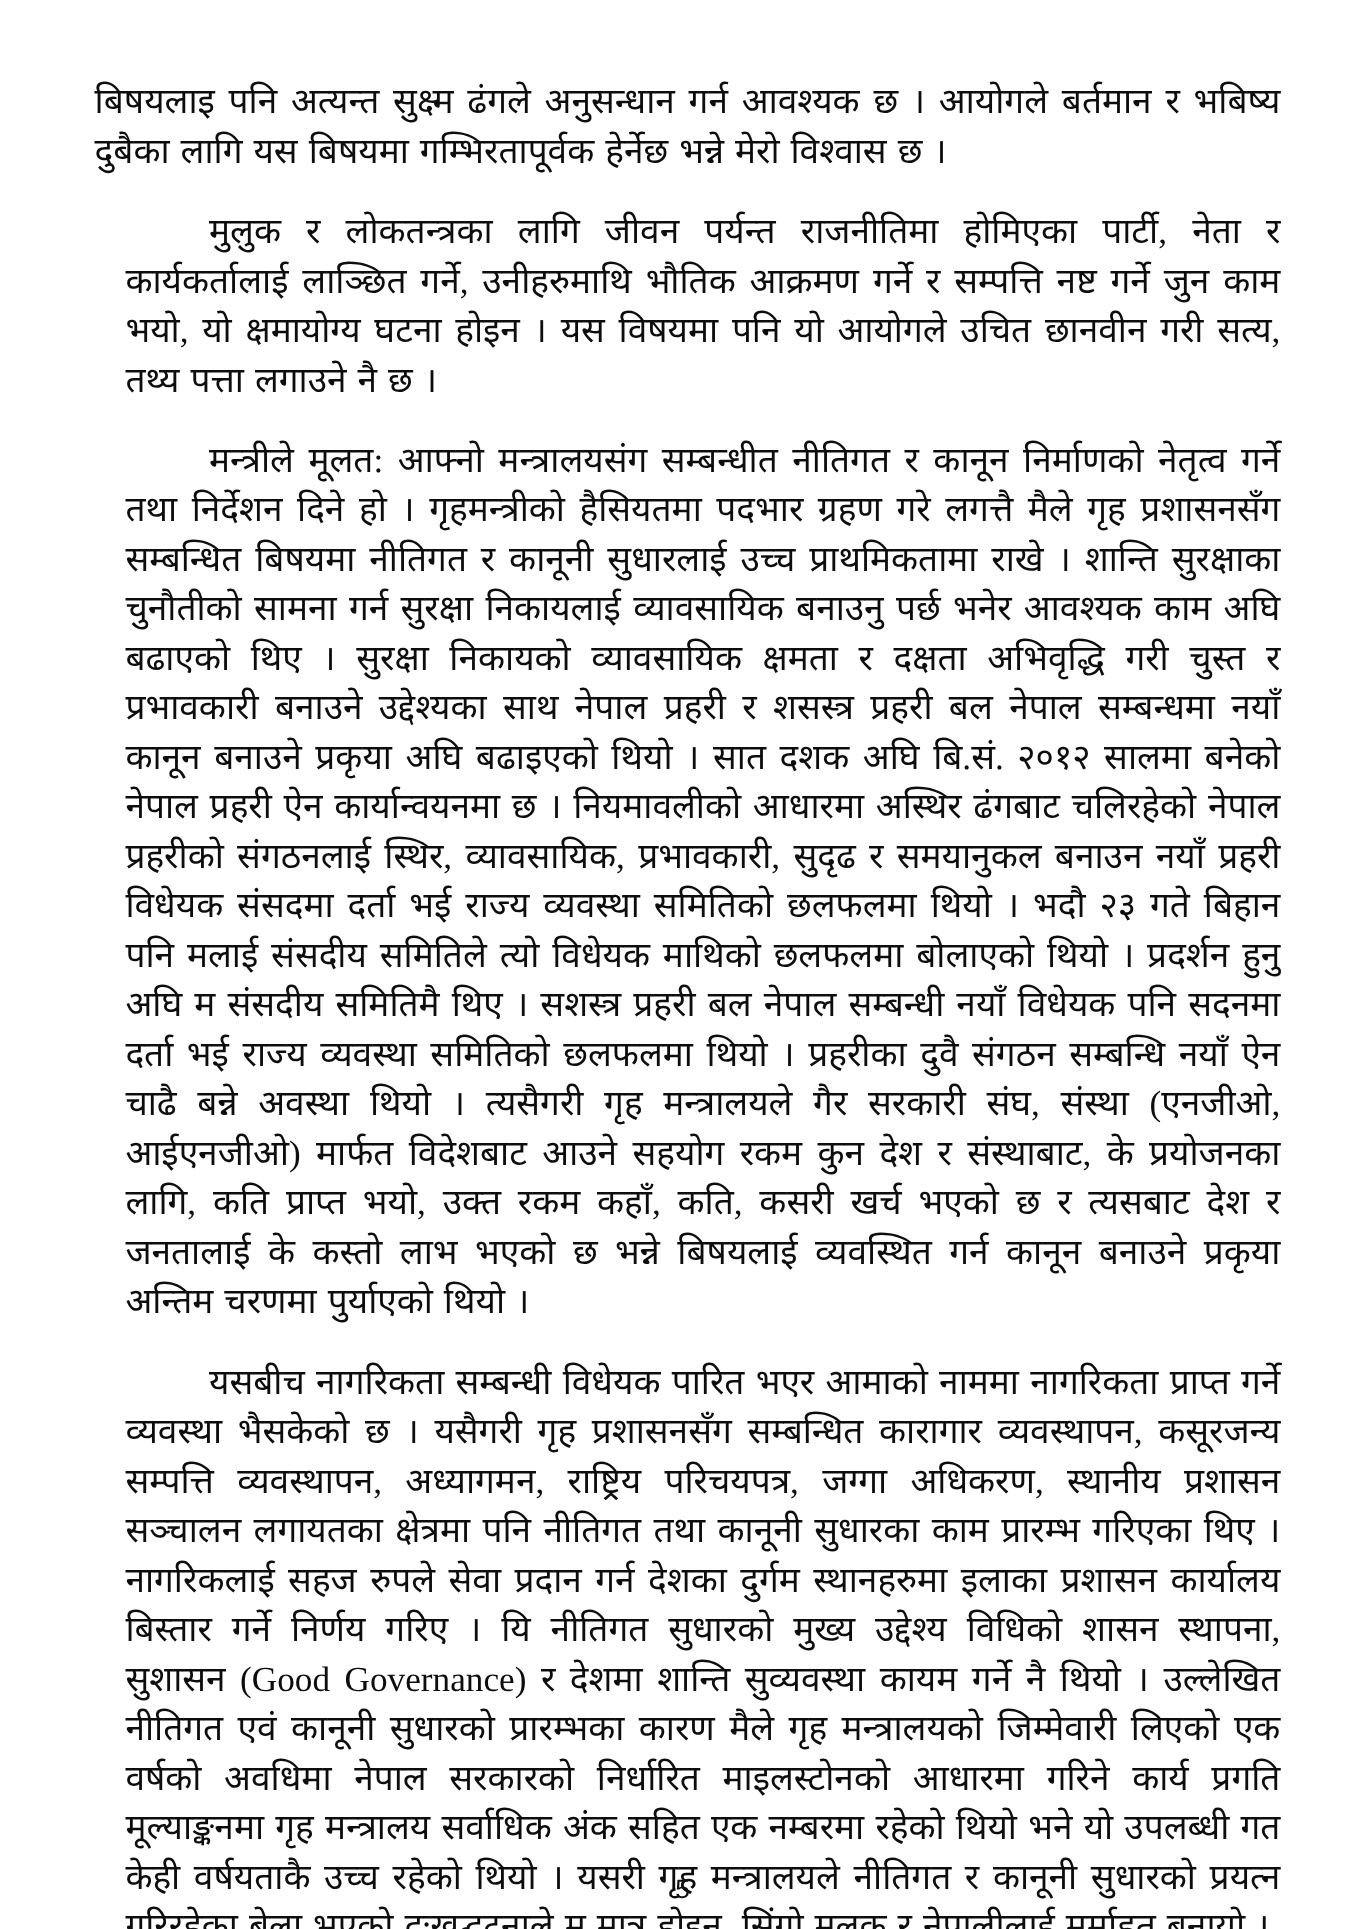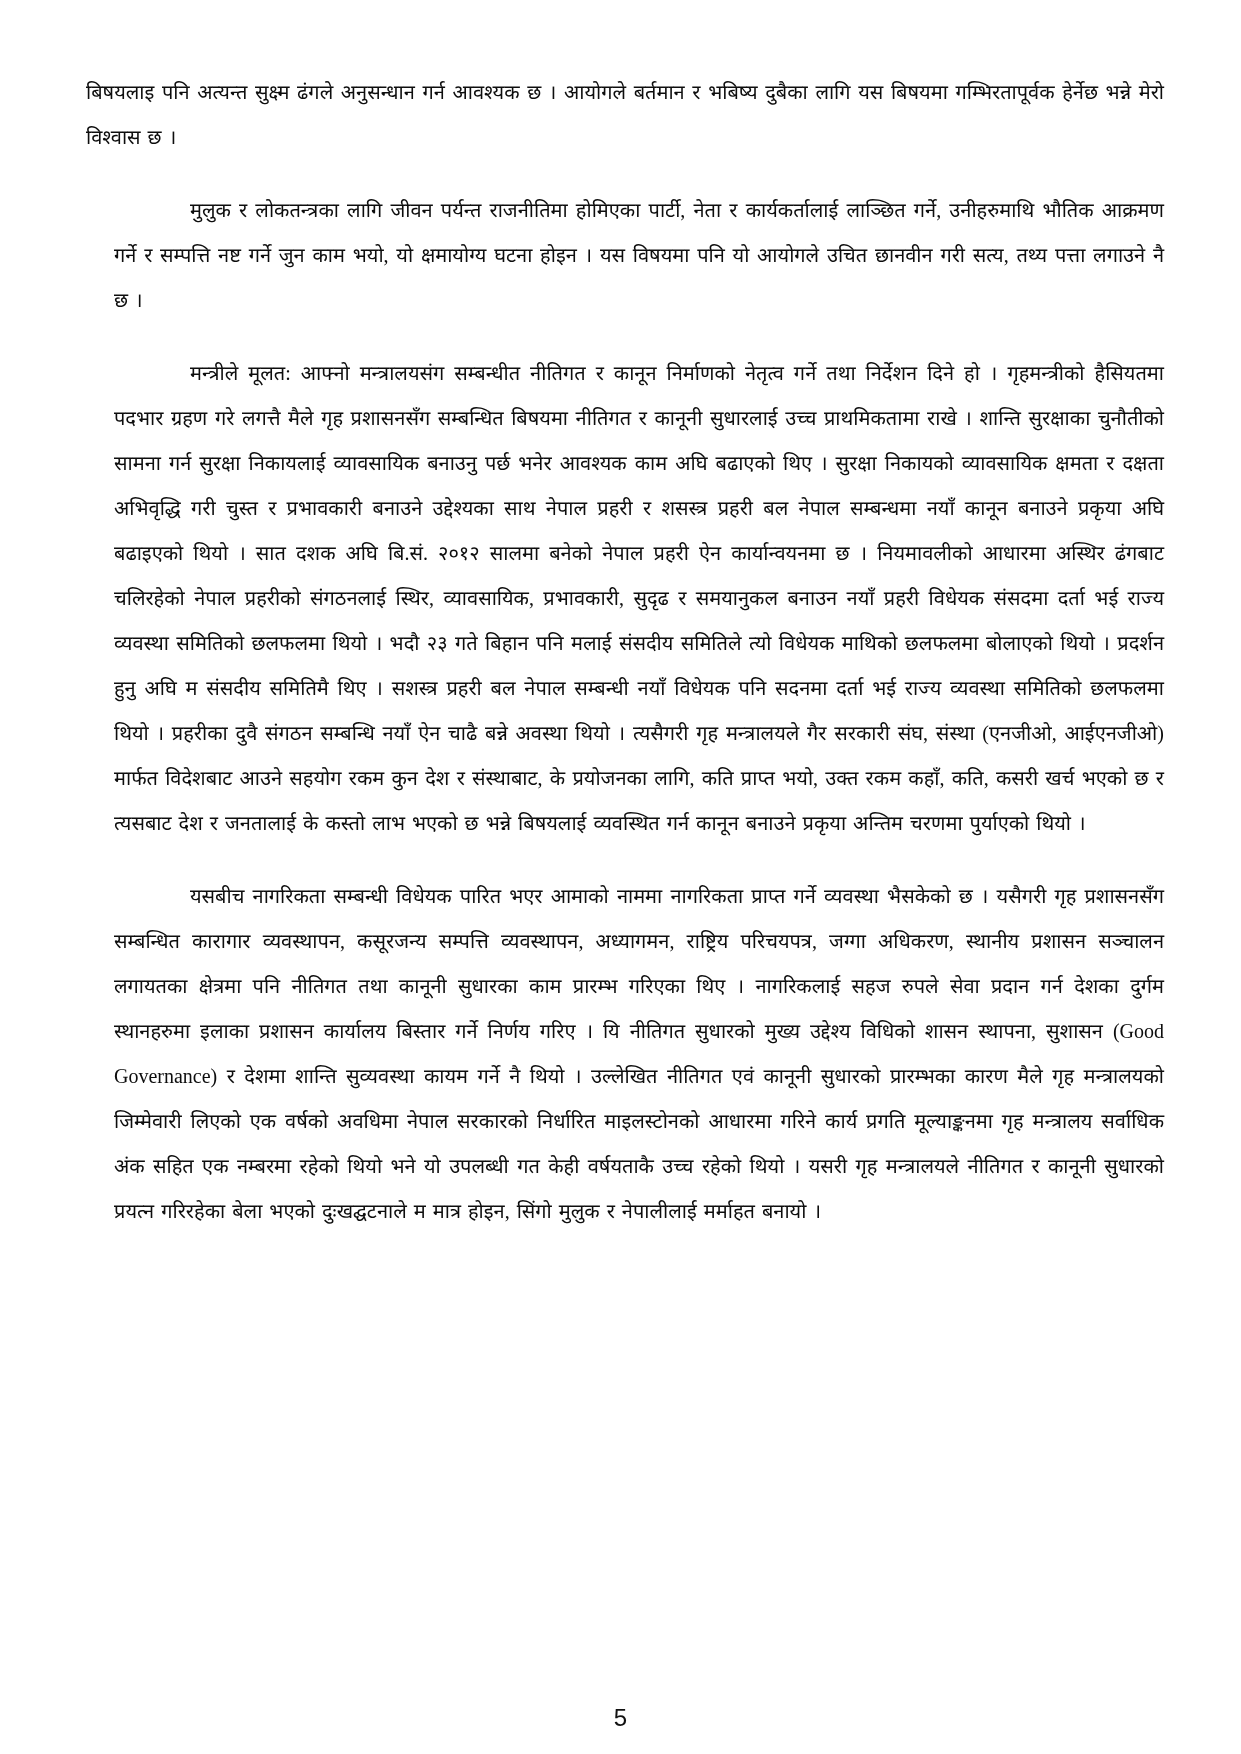--- a/index.html
+++ b/index.html
@@ -18,21 +18,21 @@
     color: #0d0d0d;
   }
   .content {
     position: absolute;
     top: 70px;
     left: 86px;
     width: 1078px;
   }
   .para {
     margin: 0 0 28px 0;
-    font-size: 20px;
+    font-size: 32px;
     line-height: 45px;
     text-align: justify;
     color: #0d0d0d;
     word-spacing: 2px;
   }
   .para.indent {
     text-indent: 76px;
     margin-left: 28px;
   }
   .page-number {

